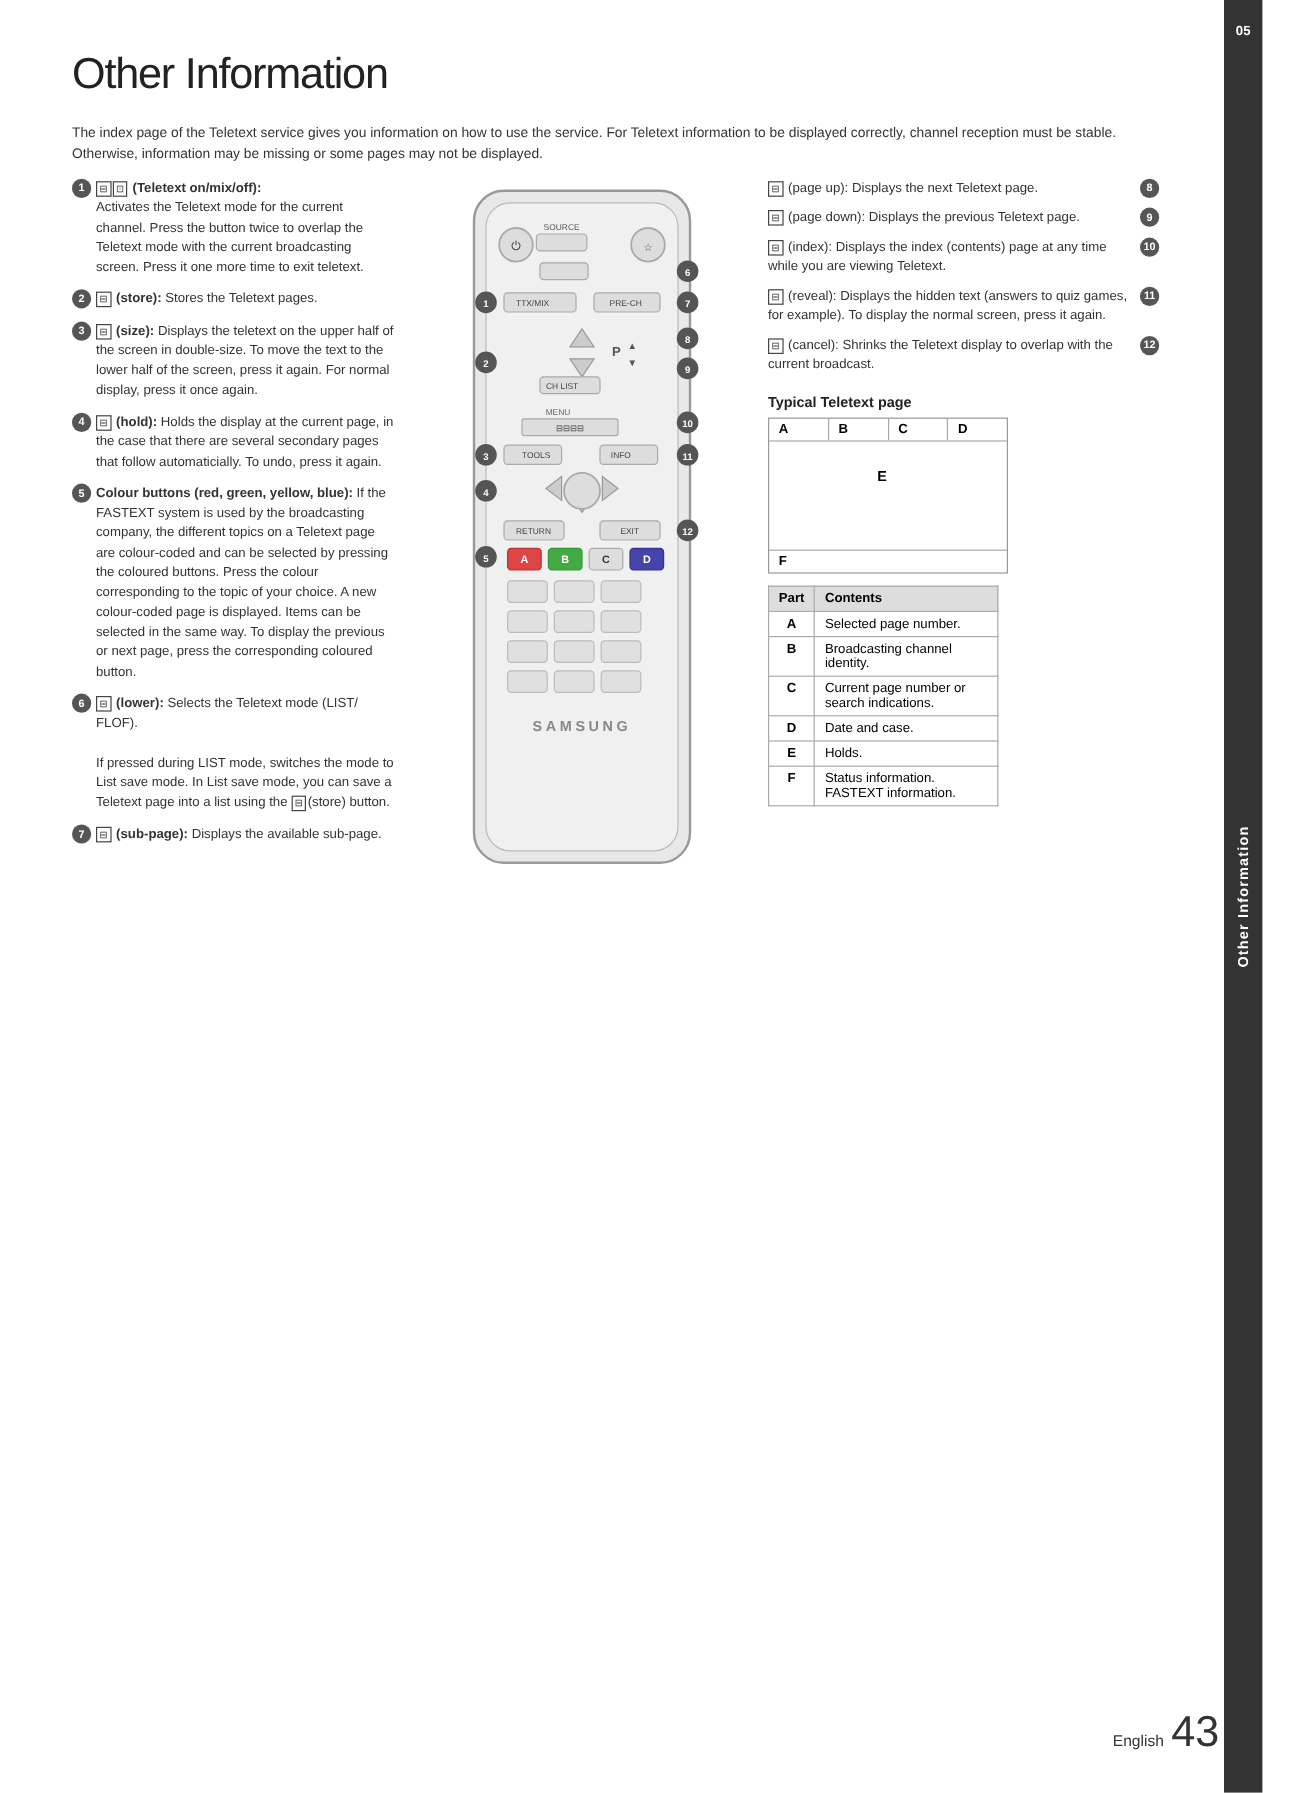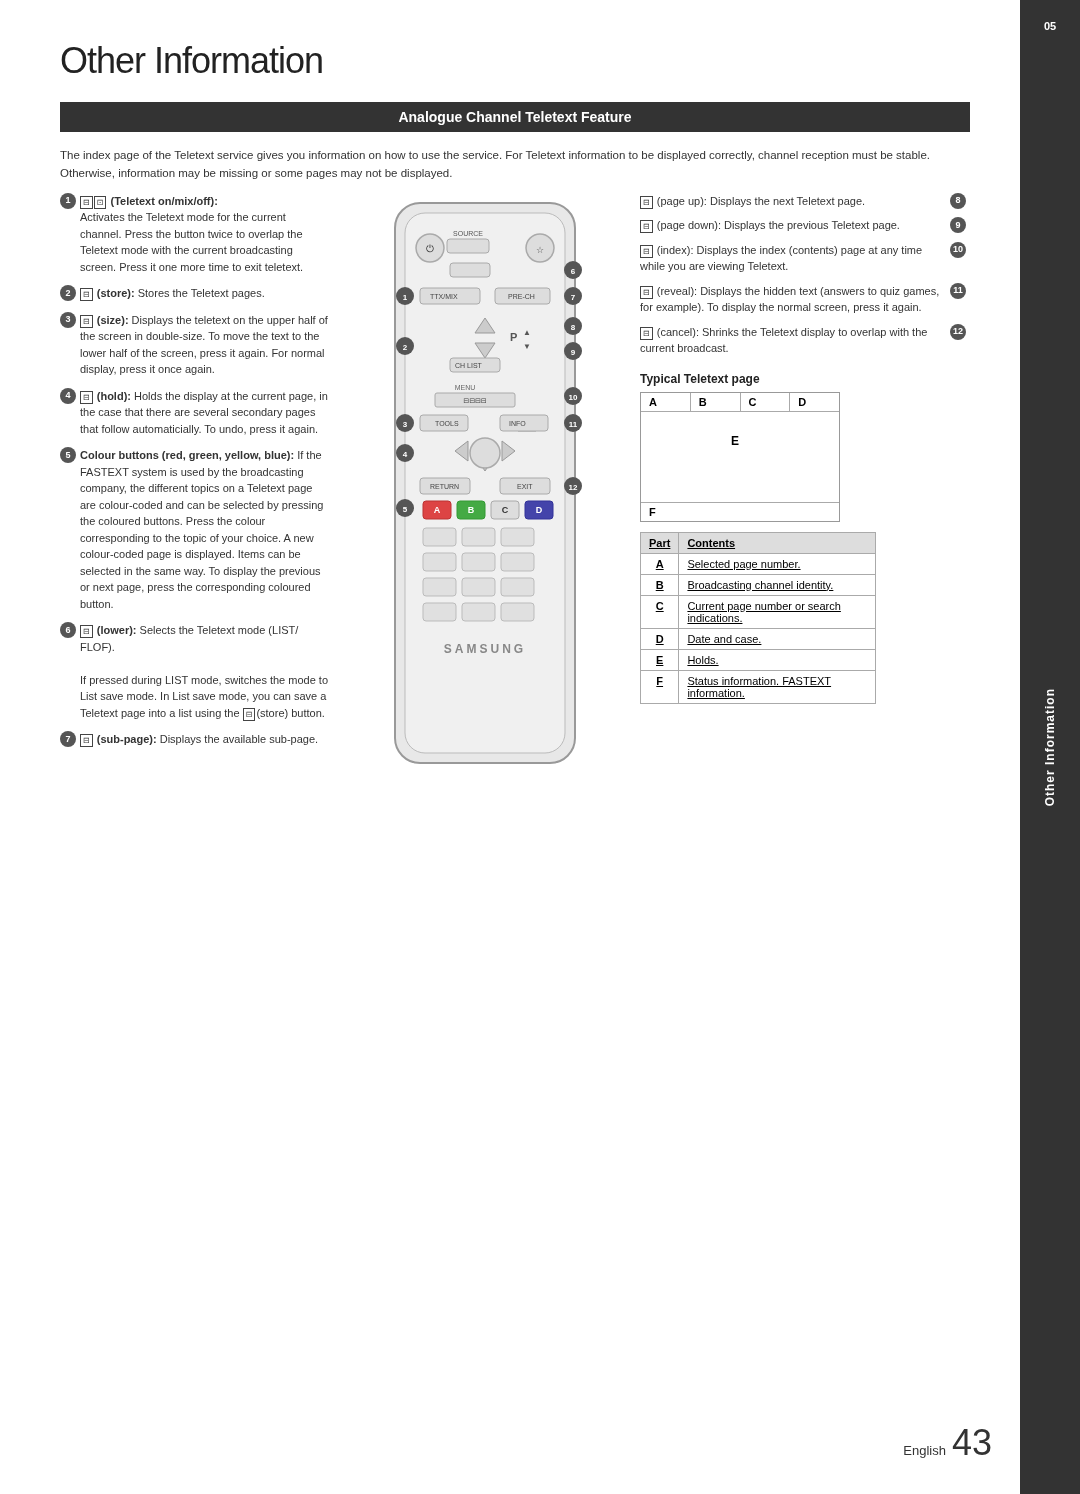--- a/index.html
+++ b/index.html
@@ -19,21 +19,21 @@
       position: relative;
     }
 
     .main-content {
       flex: 1;
       padding: 40px 50px 60px 60px;
       max-width: 1020px;
     }
 
     .side-tab {
-      width: 60px;
+      width: 32px;
       background: #333;
       display: flex;
       align-items: center;
       justify-content: center;
       position: relative;
     }
 
     .side-tab-text {
       color: #fff;
       font-size: 12px;
@@ -173,24 +173,23 @@
       border: 1px solid #999;
       width: 200px;
       height: 130px;
       position: relative;
       font-size: 10px;
       margin-bottom: 10px;
     }
 
     
     .parts-table {
-      width: 236px;
+      width: 192px;
       border-collapse: collapse;
       font-size: 11px;
-      text-decoration: underline;
     }
 
     .parts-table th {
       background: #ddd;
       border: 1px solid #aaa;
       padding: 4px 8px;
       text-align: left;
       font-weight: bold;
     }
 
@@ -203,21 +202,21 @@
     .parts-table td:first-child {
       font-weight: bold;
       text-align: center;
       width: 30px;
     }
 
     
     .page-footer {
       position: absolute;
       bottom: 30px;
-      right: 88px;
+      right: 64px;
       display: flex;
       align-items: baseline;
       gap: 6px;
     }
 
     .footer-english {
       font-size: 13px;
       color: #333;
     }
 
@@ -253,21 +252,20 @@
     }
   </style>
 </head>
 <body>
 
 <div class="page-container">
   <div class="main-content">
 
     <h1 class="page-title">Other Information</h1>
 
-    <div class="section-header">Analogue Channel Teletext Feature</div>
 
     <p class="intro-text">The index page of the Teletext service gives you information on how to use the service. For Teletext information to be displayed correctly, channel reception must be stable. Otherwise, information may be missing or some pages may not be displayed.</p>
 
 
     <div class="two-column">
 
       <div class="left-column">
         <ul class="feature-list">
 
           <li class="feature-item">

